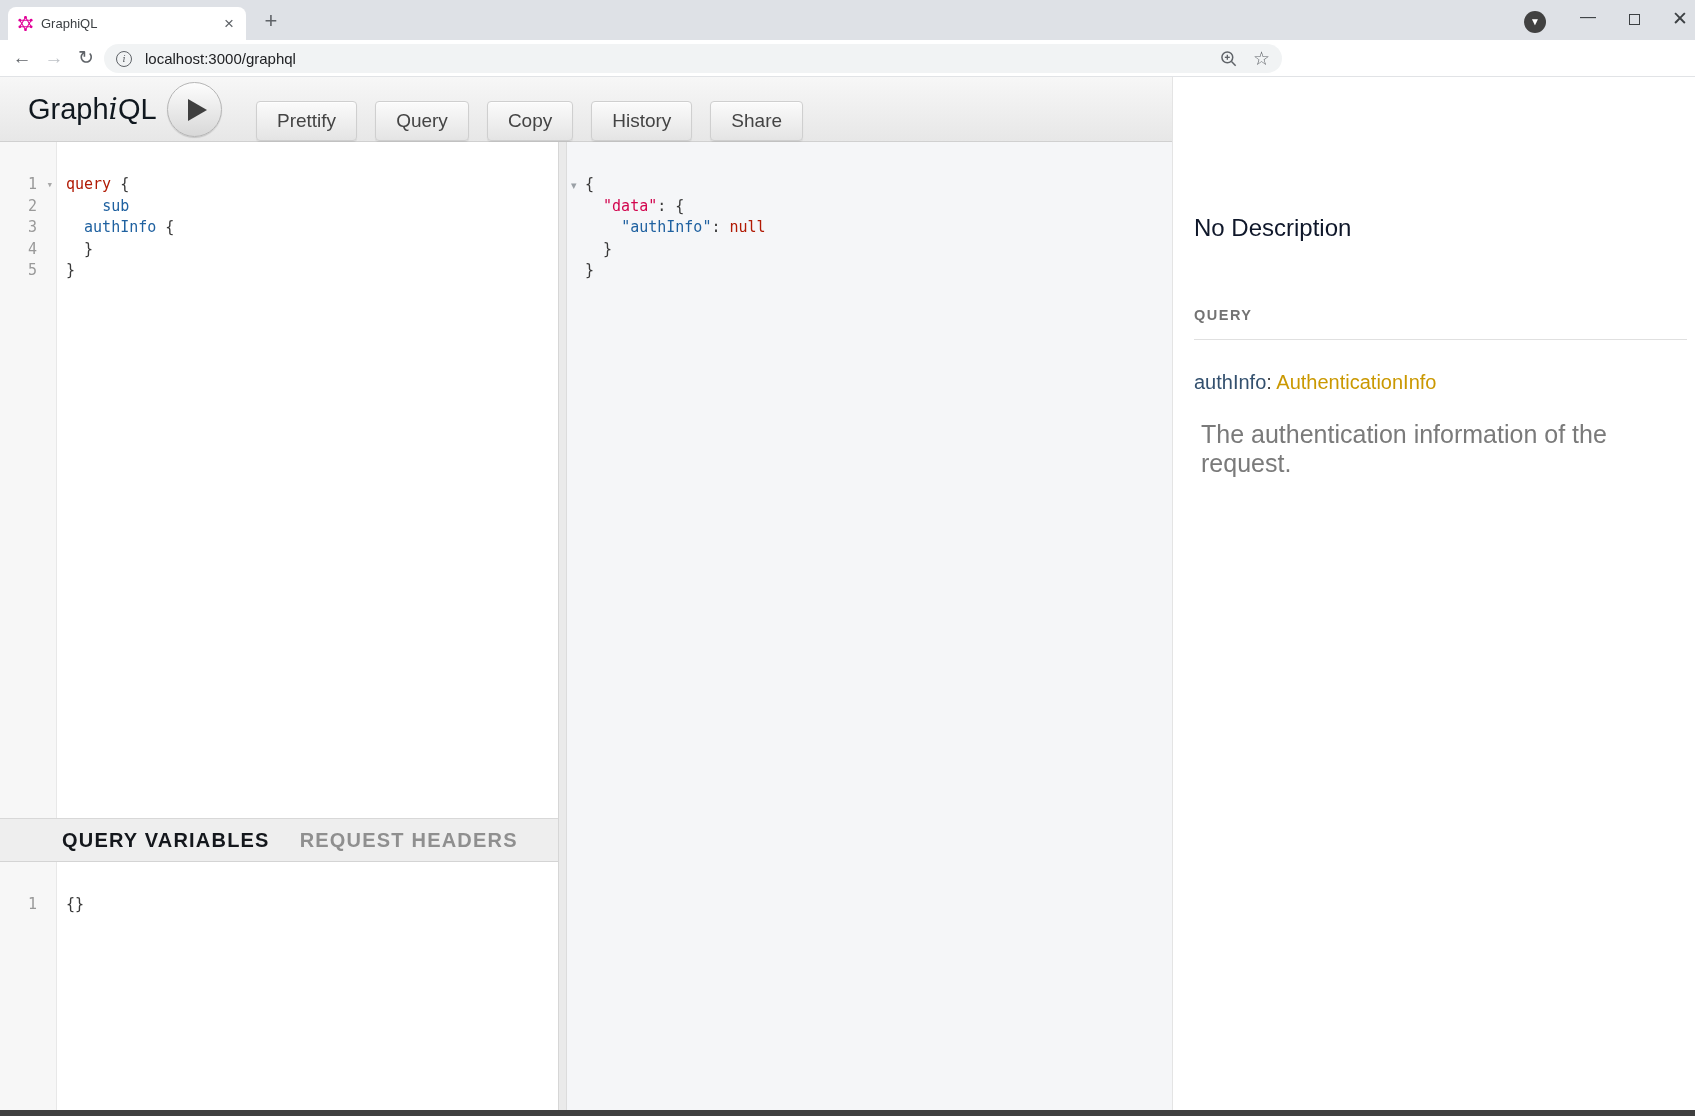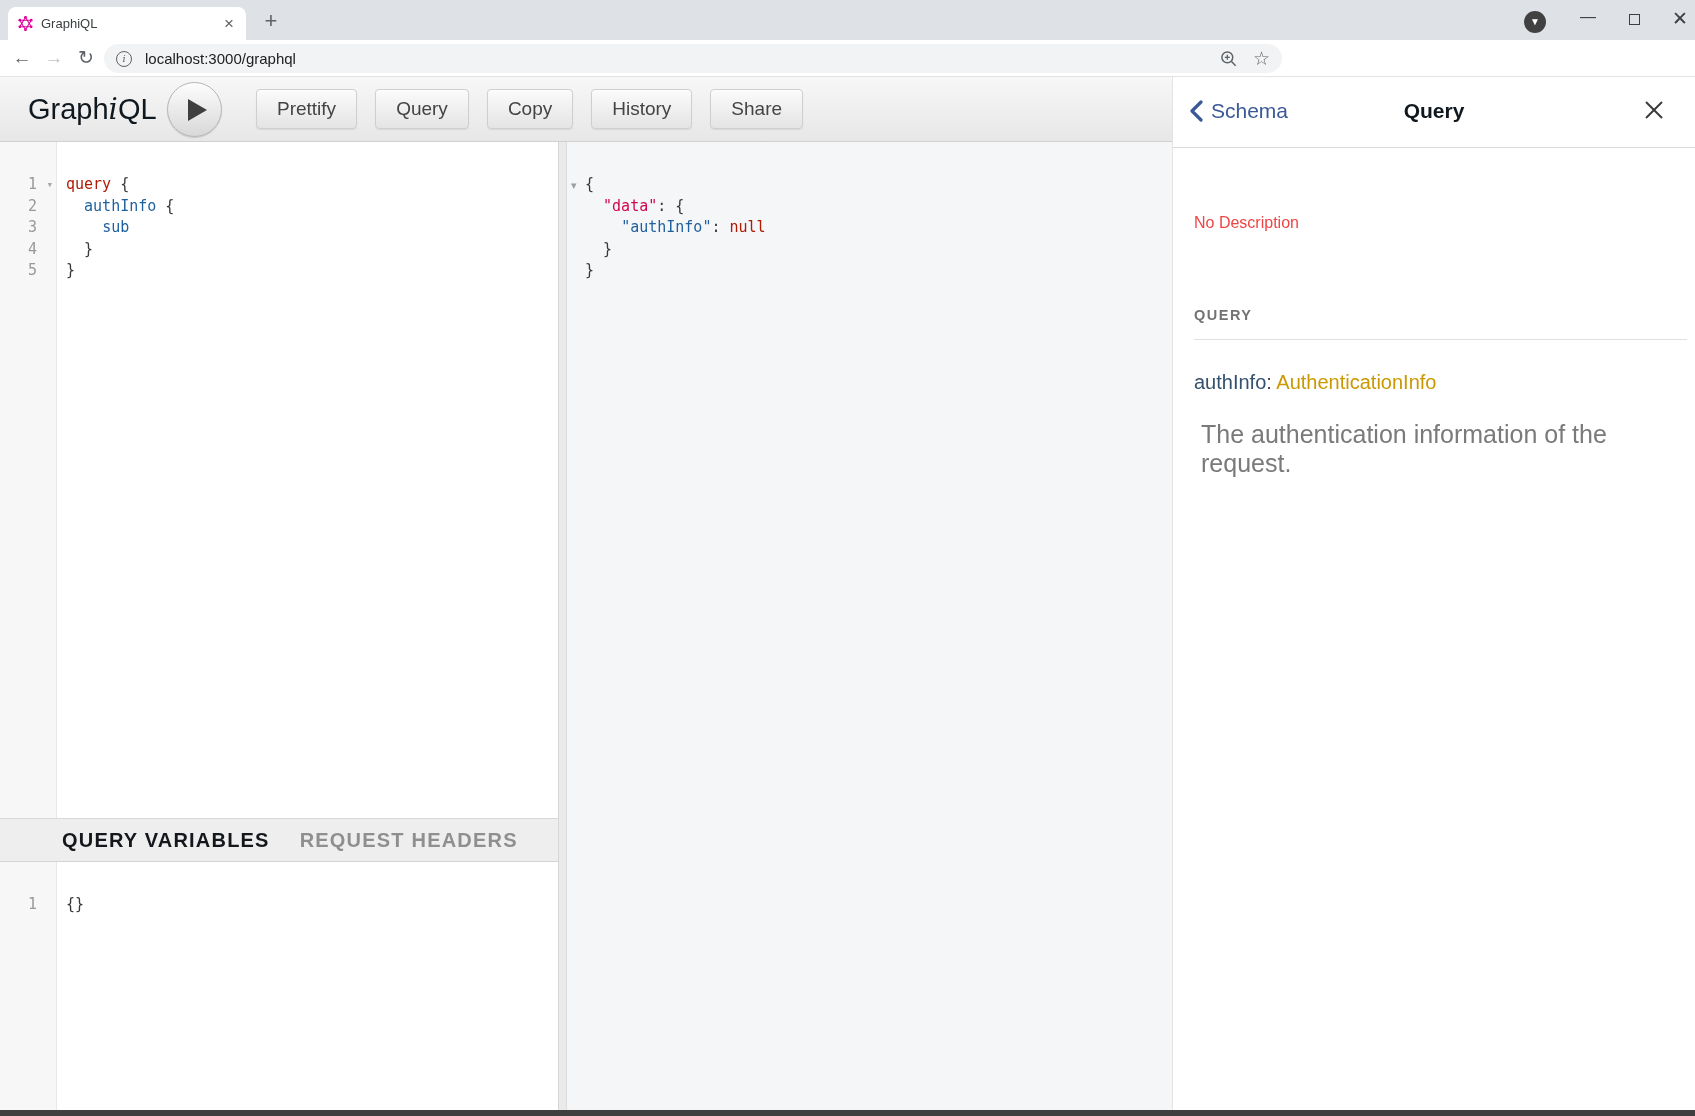--- a/index.html
+++ b/index.html
@@ -61,21 +61,21 @@
   .app{position:absolute;left:0;top:77px;width:1695px;height:1033px;background:#fff;}
   .gq-toolbar{position:absolute;left:0;top:0;width:1172px;height:65px;
               background:linear-gradient(#f7f7f7,#e7e7e7);border-bottom:1px solid #d0d0d0;}
   .gq-logo{position:absolute;left:28px;top:15px;font-size:29px;color:#10181f;}
   .gq-logo .iit{font-family:"DejaVu Serif",serif;font-style:italic;}
   .play-btn{position:absolute;left:167px;top:5px;width:55px;height:55px;border-radius:50%;
             background:linear-gradient(#fdfdfd,#d8d8d8);border:1px solid #b5b5b5;
             box-shadow:0 1px 1px rgba(0,0,0,.15);}
   .play-tri{position:absolute;left:20px;top:16px;width:0;height:0;
             border-left:19px solid #3f3f3f;border-top:11px solid transparent;border-bottom:11px solid transparent;}
-  .gq-btns{position:absolute;left:238px;top:12px;display:flex;padding-left:18px;}
+  .gq-btns{position:absolute;left:238px;top:24px;display:flex;padding-left:18px;}
   .gq-btn{height:40px;margin-right:18px;padding:0 20px;border-radius:4px;
           background:linear-gradient(#fbfbfb,#e4e4e4);border:1px solid #cfcfcf;
           box-shadow:0 1px 0 rgba(255,255,255,.7) inset,0 1px 1px rgba(0,0,0,.08);
           font-size:19px;color:#444;font-family:"Liberation Sans",sans-serif;}
 
   .left-pane{position:absolute;left:0;top:65px;width:558px;height:676px;background:#fff;}
   .gutter{position:absolute;left:0;top:0;bottom:0;width:57px;background:#f7f7f7;border-right:1px solid #e8e8e8;}
   .code-area{position:absolute;left:66px;top:0;right:0;bottom:0;}
   .pad-top{padding-top:32px;}
   .cl{white-space:pre;font-family:"DejaVu Sans Mono","Liberation Mono",monospace;
@@ -112,21 +112,21 @@
   .doc-back .txt{font-size:21px;}
   .doc-title{position:absolute;left:0;top:22px;width:100%;text-align:center;
              font-size:21px;font-weight:bold;color:#10181f;}
   .doc-close{position:absolute;right:30px;top:22px;}
   .doc-search{position:absolute;left:0;top:71px;width:100%;height:51px;}
   .doc-search svg{position:absolute;left:21px;top:15px;}
   .doc-search input{position:absolute;left:50px;top:10px;width:420px;border:none;outline:none;
              font-size:20px;color:#333;font-family:"Liberation Sans",sans-serif;background:transparent;}
   .doc-search input::placeholder{color:#9a9a9a;}
   .doc-search .sline{position:absolute;left:21px;right:0;bottom:0;border-bottom:1px solid #dadada;}
-  .no-desc{position:absolute;left:21px;top:137px;font-size:16px;color:#ef4444;}
+  .no-desc{position:absolute;left:21px;top:137px;font-size:24px;color:#0f172a;}
   .fields-hd{position:absolute;left:21px;top:230px;font-size:14.5px;font-weight:bold;
              letter-spacing:1.5px;color:#737373;}
   .fields-rule{position:absolute;left:21px;right:8px;top:262px;border-bottom:1px solid #e0e0e0;}
   .fields-list{position:absolute;left:21px;top:294px;right:10px;}
   .field-row{font-size:20px;margin-bottom:26px;}
   .fname{color:#33506E;}
   .fpunc{color:#444;}
   .ftype{color:#CA9800;}
   .fdesc{font-size:25px;color:#7a7a7a;margin:0 0 0 7px;}
 
@@ -241,22 +241,22 @@
     <div class="left-pane">
       <div class="gutter pad-top">
           <div class="gl"><span>1</span><span class="fold">▾</span></div>
           <div class="gl"><span>2</span></div>
           <div class="gl"><span>3</span></div>
           <div class="gl"><span>4</span></div>
           <div class="gl"><span>5</span></div>
         </div>
       <div class="code-area pad-top">
           <div class="cl"><span class="tk-kw">query</span><span class="tk-punc"> {</span></div>
+          <div class="cl"><span class="tk-punc">    </span><span class="tk-prop">sub</span></div>
           <div class="cl"><span class="tk-punc">  </span><span class="tk-prop">authInfo</span><span class="tk-punc"> {</span></div>
-          <div class="cl"><span class="tk-punc">    </span><span class="tk-prop">sub</span></div>
           <div class="cl"><span class="tk-punc">  }</span></div>
           <div class="cl"><span class="tk-punc">}</span></div>
         </div>
     </div>
 
     <div class="divider"></div>
 
     <div class="result-pane">
       <span class="result-fold">▾</span>
       <div class="result-code pad-top">
@@ -276,35 +276,20 @@
     <div class="vars-pane">
       <div class="gutter pad-top">
           <div class="gl"><span>1</span></div>
         </div>
       <div class="code-area pad-top">
           <div class="cl"><span class="tk-punc">{}</span></div>
         </div>
     </div>
 
     <div class="doc">
-      <div class="doc-head">
-        <div class="doc-back">
-          <svg width="14" height="22" viewBox="0 0 14 22">
-            <polyline points="12,2 3,11 12,20" fill="none" stroke="#3B5998" stroke-width="3.2" stroke-linecap="round" stroke-linejoin="round"></polyline>
-          </svg>
-          <span class="txt">Schema</span>
-        </div>
-        <div class="doc-title">Query</div>
-        <div class="doc-close">
-          <svg width="22" height="22" viewBox="0 0 22 22">
-            <line x1="3" y1="3" x2="19" y2="19" stroke="#3a3a3a" stroke-width="2"></line>
-            <line x1="19" y1="3" x2="3" y2="19" stroke="#3a3a3a" stroke-width="2"></line>
-          </svg>
-        </div>
-      </div>
       <div class="no-desc">No Description</div>
       <div class="fields-hd">QUERY</div>
       <div class="fields-rule"></div>
       <div class="fields-list" id="fields-list">
           <div class="field-row"><span class="fname">authInfo</span><span class="fpunc">: </span><span class="ftype">AuthenticationInfo</span></div>
           <p class="fdesc">The authentication information of the request.</p>
         </div>
     </div>
 
   </div>

